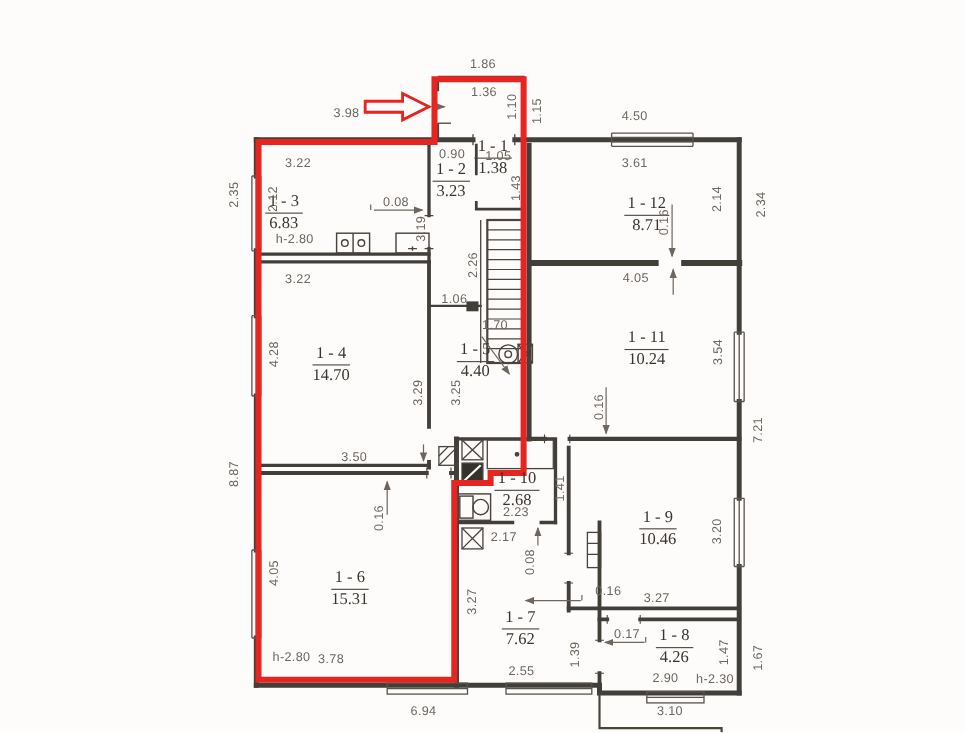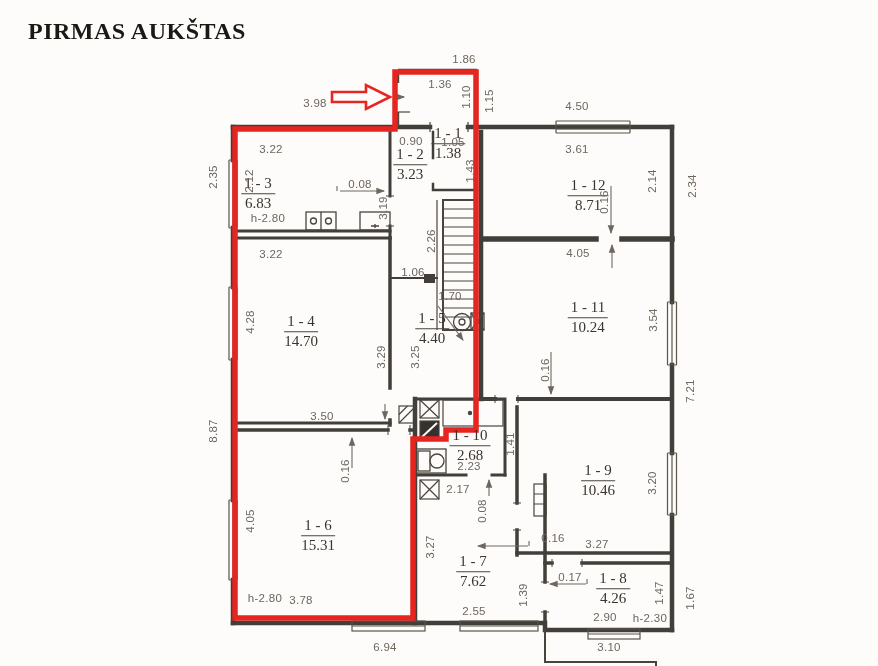--- a/index.html
+++ b/index.html
@@ -14,21 +14,20 @@
   .room{position:absolute;transform:translate(-50%,-50%);display:flex;flex-direction:column;
         align-items:center;font-family:"Liberation Serif",serif;font-size:15px;color:#3a342e;
         line-height:1.15;white-space:nowrap;}
   .room .rid{border-bottom:1.2px solid #4a443d;padding:0 3px 1px 3px;}
   .room .rarea{padding-top:1px;text-align:right;}
 </style>
 </head>
 <body>
 
 <div class="page">
-  <div class="title">PIRMAS AUKŠTAS</div>
 
   <svg class="plan" width="878" height="666" viewBox="0 0 878 666">
     <defs>
       <marker id="ah" markerWidth="9" markerHeight="8" refX="7" refY="4" orient="auto">
         <path d="M0,1 L8,4 L0,7 Z" fill="#6e665f"></path>
       </marker>
     </defs>
 
     <g stroke="#423e3a" stroke-width="4.5" fill="none" stroke-linecap="square">
       <path d="M233,127 H430 M468,127 H672"></path>
@@ -201,21 +200,21 @@
   </div>
   <div class="room" style="left:588px;top:318px">
     <span class="rid">1 - 11</span>
     <span class="rarea">10.24</span>
   </div>
   <div class="room" style="left:588px;top:196px">
     <span class="rid">1 - 12</span>
     <span class="rarea">8.71</span>
   </div>
 
-  <div class="dim" style="left:464px;top:59px">1.86</div>
+  <div class="dim" style="left:439px;top:59px">1.86</div>
   <div class="dim" style="left:440px;top:84px">1.36</div>
   <div class="dim v" style="left:466px;top:97px">1.10</div>
   <div class="dim v" style="left:489px;top:101px">1.15</div>
   <div class="dim" style="left:315px;top:103px">3.98</div>
   <div class="dim" style="left:577px;top:106px">4.50</div>
   <div class="dim" style="left:411px;top:141px">0.90</div>
   <div class="dim" style="left:453px;top:142px">1.05</div>
   <div class="dim" style="left:271px;top:149px">3.22</div>
   <div class="dim" style="left:577px;top:149px">3.61</div>
   <div class="dim v" style="left:249px;top:181px">2.12</div>

